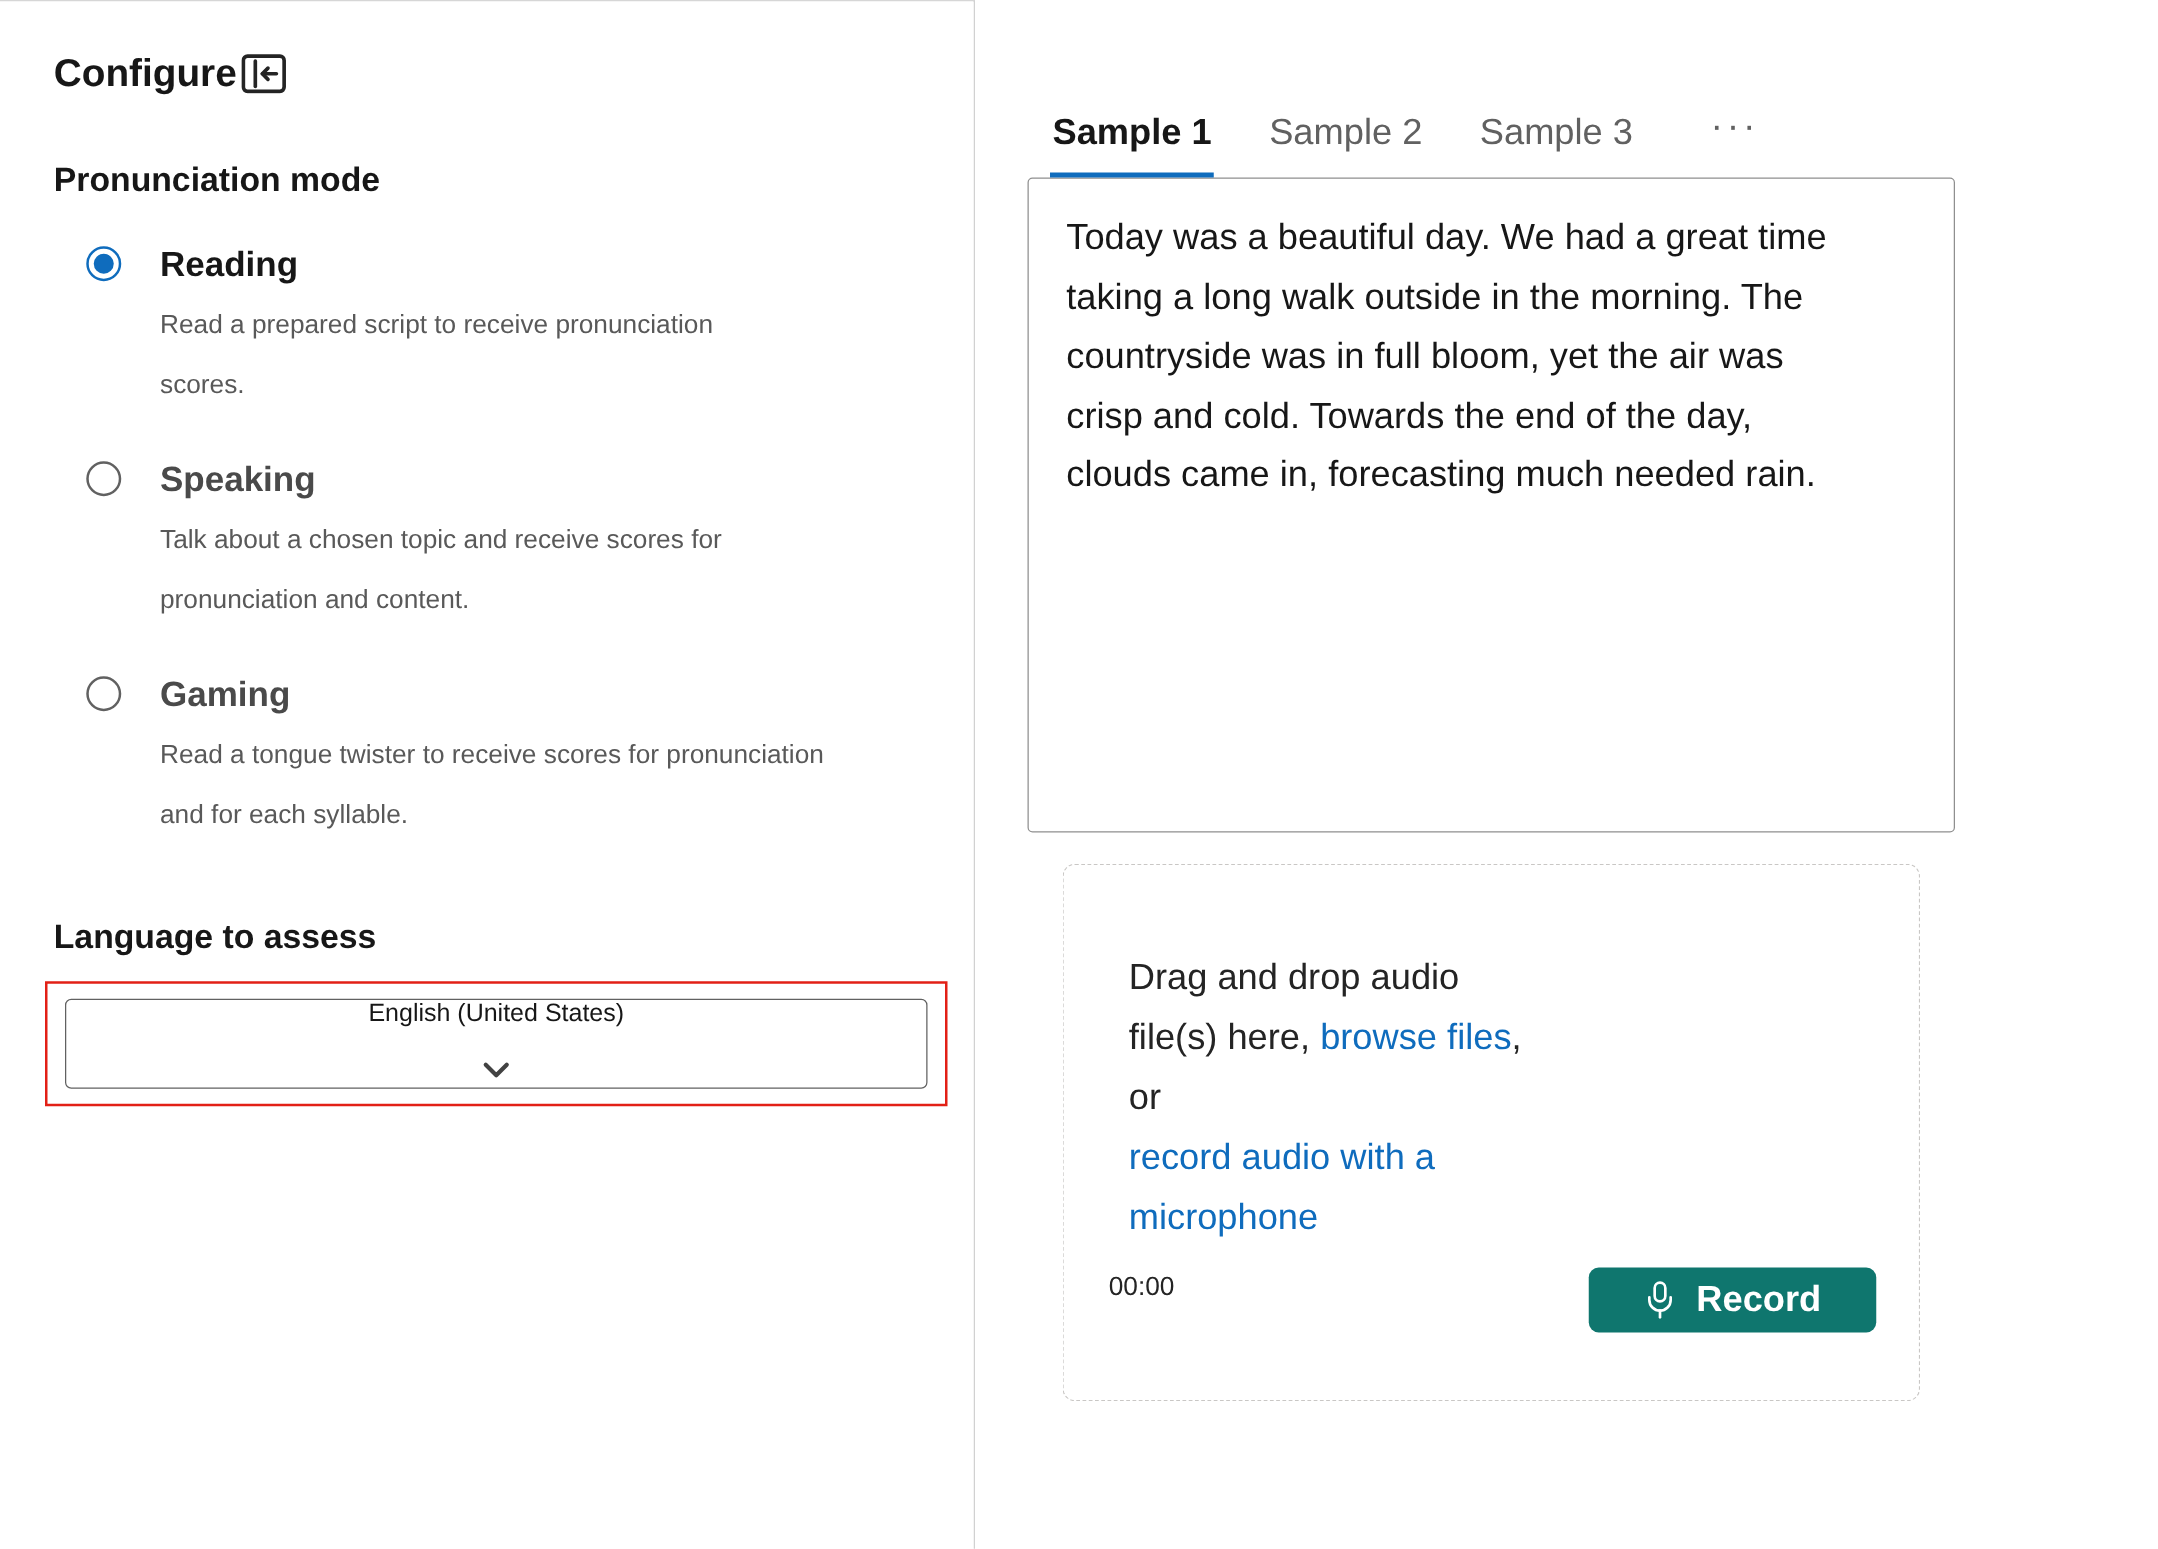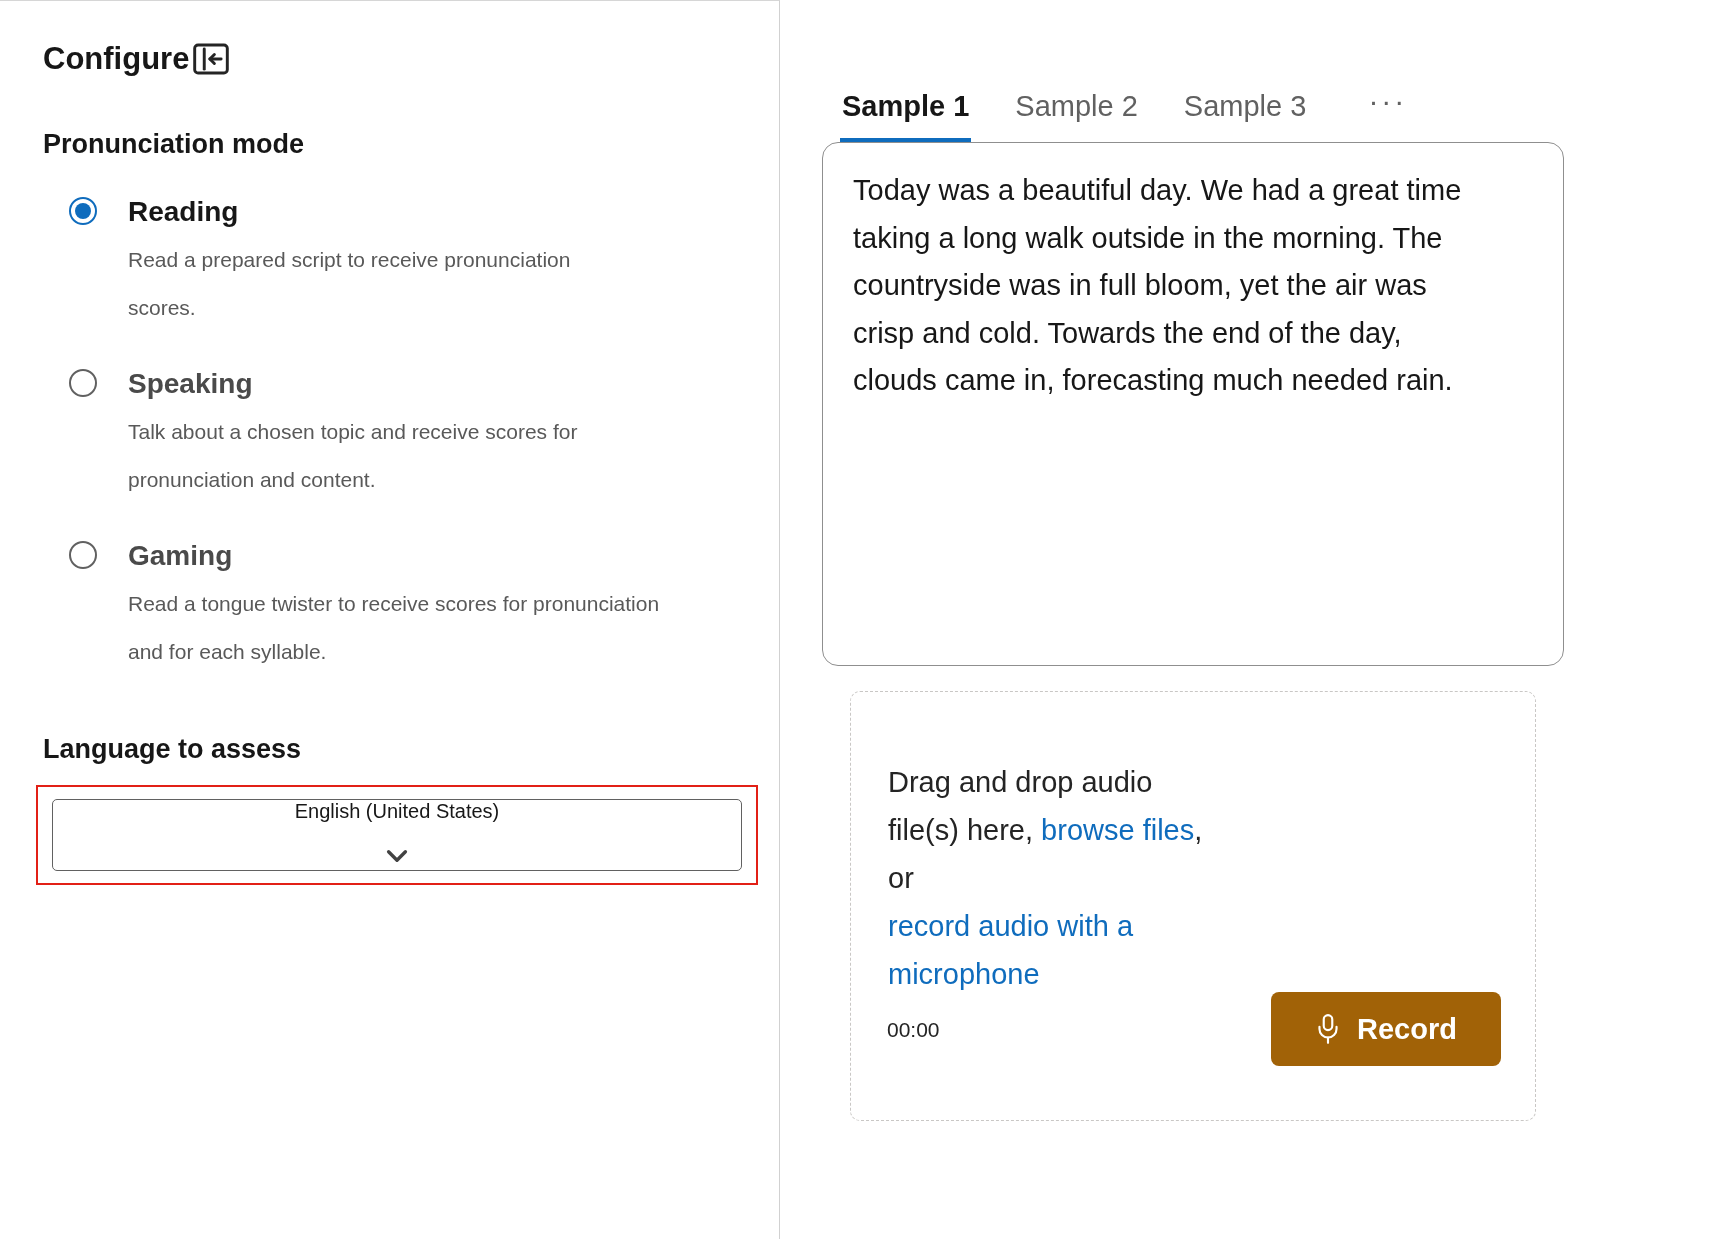--- a/index.html
+++ b/index.html
@@ -83,48 +83,48 @@
     border-bottom:4px solid transparent;
   }
   .tab.active { color:#171717; font-weight:700; border-bottom-color:#0f6cbd; }
   .tab-more {
     font-size:30px; color:#616161; letter-spacing:3px;
     padding:0 4px 24px 4px; margin-left:14px; cursor:pointer;
   }
   .sample-box {
     margin:0 0 0 41px;
     width:742px; height:524px;
-    border:1px solid #8f8f8f; border-radius:16px;
+    border:1px solid #8f8f8f; border-radius:4px;
     padding:24px 82px 24px 30px;
     background:#fff;
   }
   .sample-text { font-size:29px; line-height:47.5px; color:#171717; }
 
   .dropzone {
     position:relative;
     margin:25px 0 0 69px;
     width:686px; height:430px;
     border:1px dashed #c9c7c5; border-radius:10px;
     background:#fff;
   }
   .drop-text {
-    position:absolute; left:37px; top:66px;
+    position:absolute; left:52px; top:66px;
     width:380px;
     font-size:29px; line-height:48px; color:#242424;
   }
   .link { color:#0f6cbd; text-decoration:none; cursor:pointer; }
   .record-link { display:inline-block; width:320px; }
   .timer {
     position:absolute; left:36px; bottom:78px;
     font-size:21px; color:#242424;
   }
   .record-btn {
     position:absolute; right:34px; bottom:54px;
-    width:230px; height:74px;
-    background:#a16207; color:#ffffff;
+    width:230px; height:52px;
+    background:#0f766e; color:#ffffff;
     border:none; border-radius:8px;
     display:flex; align-items:center; justify-content:center; gap:16px;
     font-family:"Liberation Sans", sans-serif;
     font-size:29px; font-weight:700; cursor:pointer;
   }
   .icon-stroke { stroke:#424242; stroke-width:2.4; fill:none; stroke-linecap:round; stroke-linejoin:round; }
   .icon-dark { stroke:#242424; stroke-width:2.6; fill:none; stroke-linecap:round; stroke-linejoin:round; }
 </style>
 </head>
 <body>

